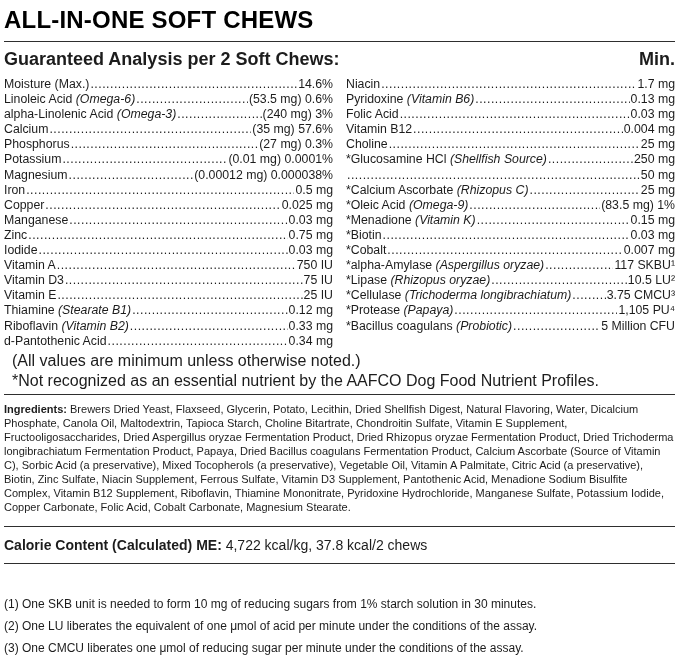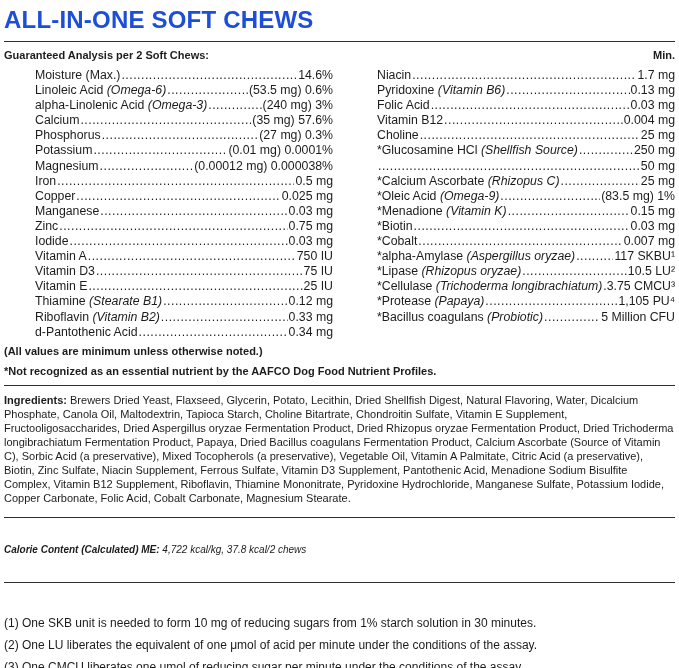--- a/index.html
+++ b/index.html
@@ -11,67 +11,66 @@
     padding: 4px 4px 0 4px;
   }
   .rule {
     border: none; border-top: 1.6px solid #2e2e2e;
     margin: 0; height: 0;
   }
   
   .product-title {
     margin: 2px 0 4px 0;
     font-size: 24px; font-weight: bold; letter-spacing: 0.2px;
-    color: #1d4ed8;
+    color: #000000;
     line-height: 28px;
   }
   .rule-title { margin-top: 7px; }
   
   .ga-header {
     display: flex; justify-content: space-between; align-items: baseline;
     margin-top: 7px;
-    font-size: 11px; font-weight: bold;
+    font-size: 18px; font-weight: bold;
   }
   
   .ga-columns {
     display: flex; gap: 13px;
     margin-top: 7px;
   }
   .ga-col { flex: 1 1 0; min-width: 0; }
   .ga-row {
     display: flex; align-items: center;
     font-size: 12.3px; line-height: 15.1px;
     white-space: nowrap;
-    margin-left: 31px;
   }
   .ga-row .lab { flex: 0 0 auto; }
   .ga-row .note { font-style: italic; }
   .ga-row .dots {
     flex: 1 1 auto; overflow: hidden;
     margin: 0 1px;
     letter-spacing: 0.5px;
   }
   .ga-row .val { flex: 0 0 auto; }
   
   .small-note {
-    margin: 4px 0 0 0;
-    font-size: 11px; line-height: 15px; font-weight: bold;
+    margin: 4px 0 0 8px;
+    font-size: 16px; line-height: 15px;
   }
   .aafco-note { margin-top: 5px; }
   .rule-aafco { margin-top: 6px; }
   
   .ingredients {
     margin: 7px 0 0 0;
     font-size: 11px; line-height: 14.1px;
   }
   .rule-ing { margin-top: 12px; border-top-width: 1.2px; }
   
   .calorie-line {
-    margin: 24px 0;
-    font-size: 10px; line-height: 16px; font-style: italic;
+    margin: 10px 0;
+    font-size: 14px; line-height: 16px;
   }
   .rule-cal { border-top-width: 1.2px; }
   
   .footnotes { margin-top: 30px; }
   .fn-line {
     font-size: 12px; line-height: 21.6px;
   }
   b { font-weight: bold; }
 </style>
 </head>

